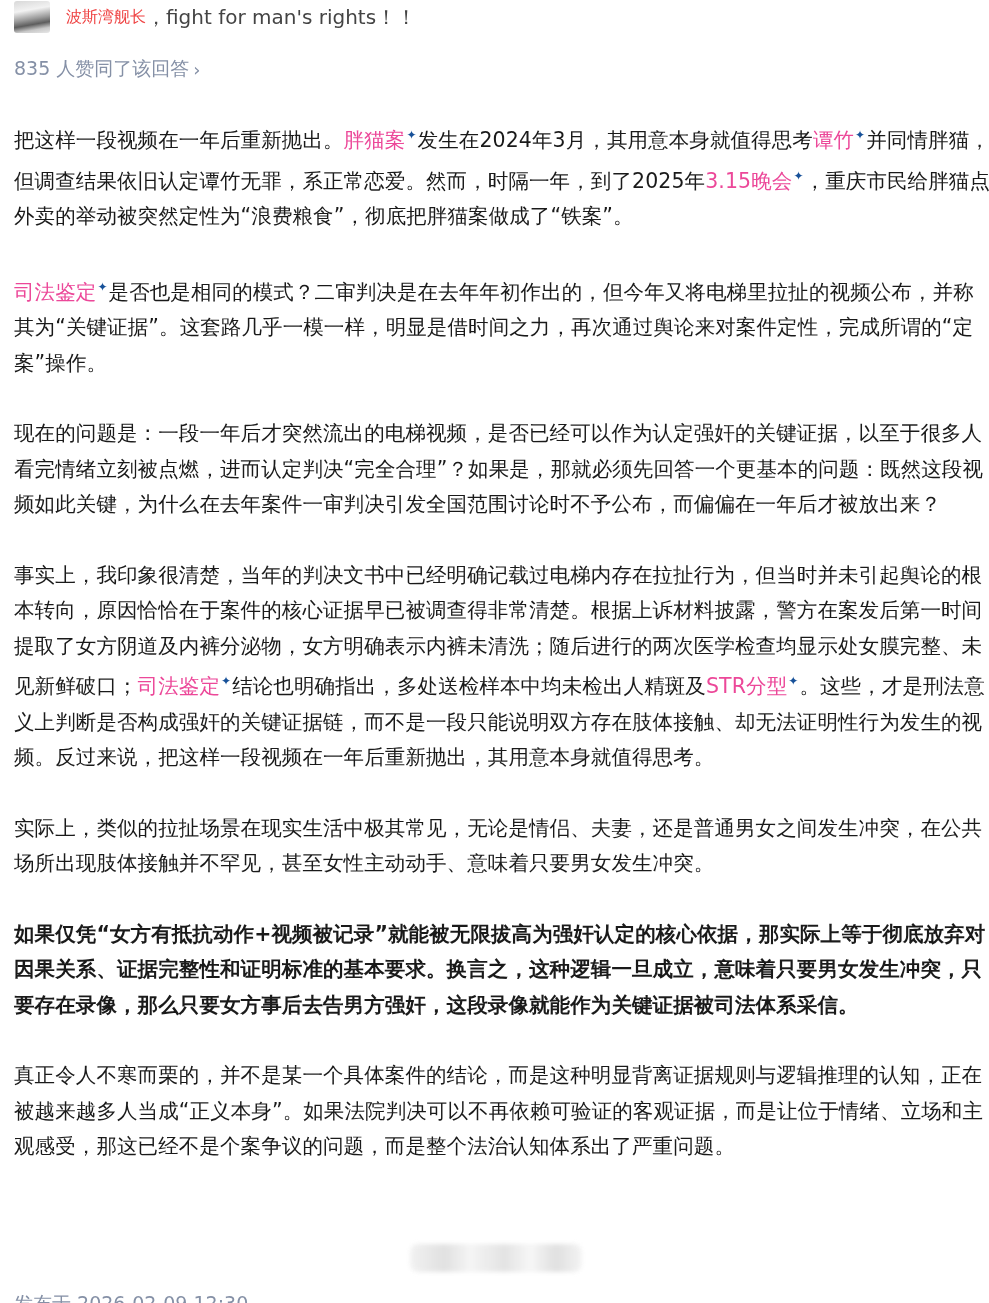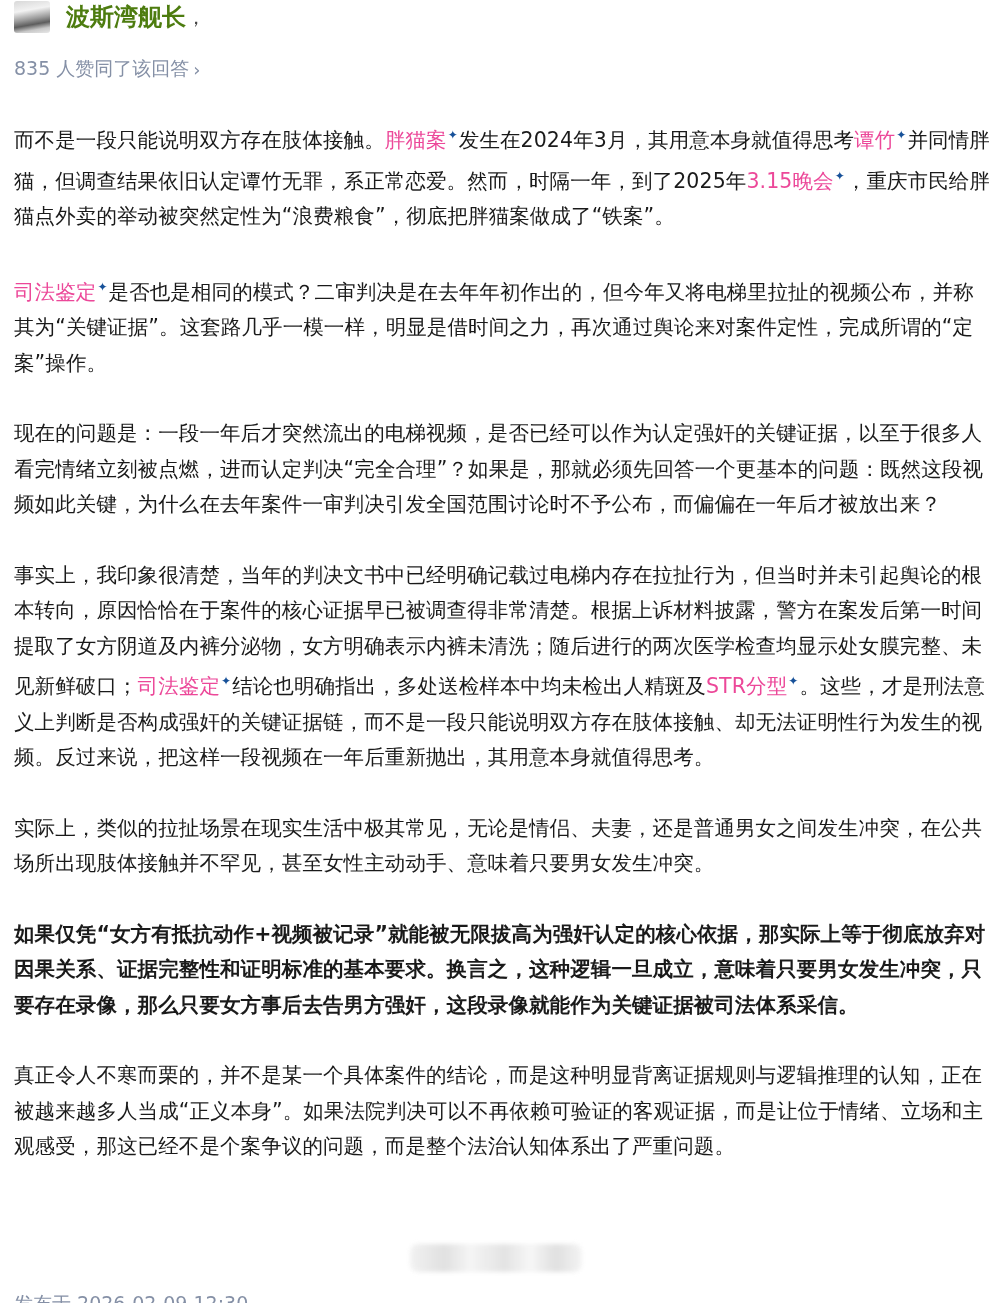--- a/index.html
+++ b/index.html
@@ -25,23 +25,23 @@
   }
   .avatar {
     width: 36px;
     height: 32px;
     border-radius: 3px;
     background: linear-gradient(170deg, #d8d8d8 0%, #f2f2f2 30%, #9a9a9a 55%, #5d5d5d 70%, #c9c9c9 85%, #e8e8e8 100%);
     margin-right: 16px;
     flex: none;
   }
   .author-name {
-    font-weight: bold;
-    font-size: 24px;
-    color: #4d7c0f;
+    font-weight: normal;
+    font-size: 16px;
+    color: #ef4444;
   }
   .author-sep {
     font-size: 20px;
     color: #444;
   }
   .author-headline {
     font-size: 20px;
     color: #444;
   }
   .vote-info {
@@ -105,30 +105,31 @@
     line-height: 22px;
   }
 </style>
 </head>
 <body>
 
 <div class="author">
   <div class="avatar"></div>
   <span class="author-name">波斯湾舰长</span>
   <span class="author-sep">，</span>
+  <span class="author-headline">fight for man's rights！！</span>
 </div>
 
 <div class="vote-info">
   <span>835 人赞同了该回答</span>
   <span class="vote-chevron">›</span>
 </div>
 
 <div class="content">
   <p>
-    <span>而不是一段只能说明双方存在肢体接触。</span><span class="link">胖猫案</span><span class="spark">✦</span><span>发生在2024年3月，其用意本身就值得思考</span><span class="link">谭竹</span><span class="spark">✦</span><span>并同情胖猫，但调查结果依旧认定谭竹无罪，系正常恋爱。然而，时隔一年，到了2025年</span><span class="link">3.15晚会</span><span class="spark">✦</span><span>，重庆市民给胖猫点外卖的举动被突然定性为“浪费粮食”，彻底把胖猫案做成了“铁案”。</span>
+    <span>把这样一段视频在一年后重新抛出。</span><span class="link">胖猫案</span><span class="spark">✦</span><span>发生在2024年3月，其用意本身就值得思考</span><span class="link">谭竹</span><span class="spark">✦</span><span>并同情胖猫，但调查结果依旧认定谭竹无罪，系正常恋爱。然而，时隔一年，到了2025年</span><span class="link">3.15晚会</span><span class="spark">✦</span><span>，重庆市民给胖猫点外卖的举动被突然定性为“浪费粮食”，彻底把胖猫案做成了“铁案”。</span>
   </p>
   <p>
     <span class="link">司法鉴定</span><span class="spark">✦</span><span>是否也是相同的模式？二审判决是在去年年初作出的，但今年又将电梯里拉扯的视频公布，并称其为“关键证据”。这套路几乎一模一样，明显是借时间之力，再次通过舆论来对案件定性，完成所谓的“定案”操作。</span>
   </p>
   <p>
     <span>现在的问题是：一段一年后才突然流出的电梯视频，是否已经可以作为认定强奸的关键证据，以至于很多人看完情绪立刻被点燃，进而认定判决“完全合理”？如果是，那就必须先回答一个更基本的问题：既然这段视频如此关键，为什么在去年案件一审判决引发全国范围讨论时不予公布，而偏偏在一年后才被放出来？</span>
   </p>
   <p>
     <span>事实上，我印象很清楚，当年的判决文书中已经明确记载过电梯内存在拉扯行为，但当时并未引起舆论的根本转向，原因恰恰在于案件的核心证据早已被调查得非常清楚。根据上诉材料披露，警方在案发后第一时间提取了女方阴道及内裤分泌物，女方明确表示内裤未清洗；随后进行的两次医学检查均显示处女膜完整、未见新鲜破口；</span><span class="link">司法鉴定</span><span class="spark">✦</span><span>结论也明确指出，多处送检样本中均未检出人精斑及</span><span class="link">STR分型</span><span class="spark">✦</span><span>。这些，才是刑法意义上判断是否构成强奸的关键证据链，而不是一段只能说明双方存在肢体接触、却无法证明性行为发生的视频。反过来说，把这样一段视频在一年后重新抛出，其用意本身就值得思考。</span>
   </p>

